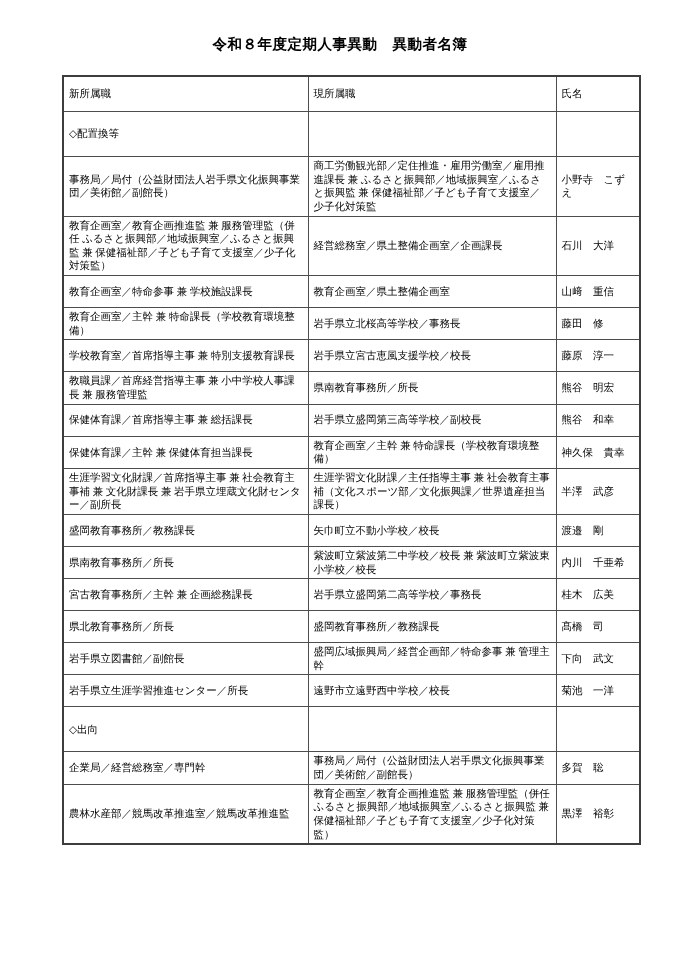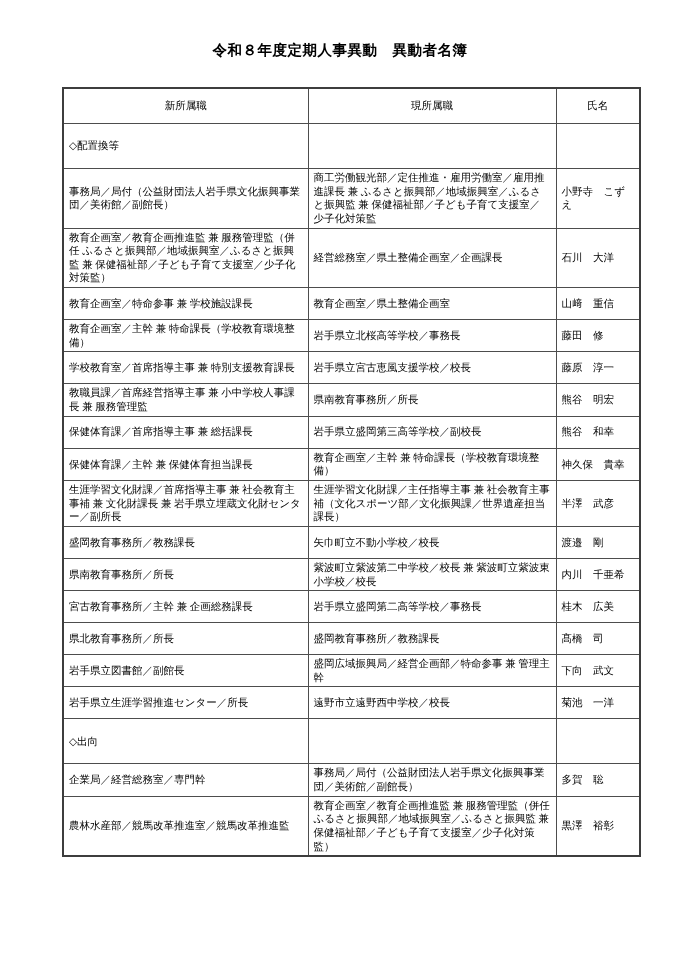--- a/index.html
+++ b/index.html
@@ -13,21 +13,21 @@
     overflow: hidden;
   }
   .page {
     position: relative;
     width: 680px;
     height: 962px;
     background: #fff;
     box-sizing: border-box;
   }
   .title {
-    margin: 13px;
+    margin: 7px;
     padding-top: 28px;
     padding-bottom: 14px;
     text-align: center;
     font-family: "Liberation Sans", "DejaVu Sans", sans-serif;
     font-size: 14.5px;
     font-weight: bold;
     letter-spacing: 0.5px;
   }
   table.roster {
     border-collapse: collapse;
@@ -41,21 +41,21 @@
     border: 1.5px solid #4d4d4d;
     font-size: 10.5px;
     line-height: 1.3;
     padding: 2px 5px;
     vertical-align: middle;
     word-break: break-all;
     overflow-wrap: anywhere;
   }
   table.roster th {
     font-weight: normal;
-    text-align: center;
+    text-align: left;
     height: 30px;
     font-family: Liberation Serif, serif;
   }
   table.roster td { height: 27px; }
   table.roster tr.section td { height: 40px; }
 </style>
 </head>
 <body>
 
 <div class="page">

